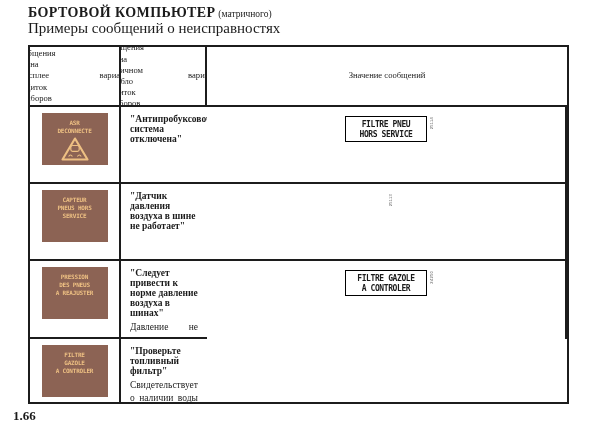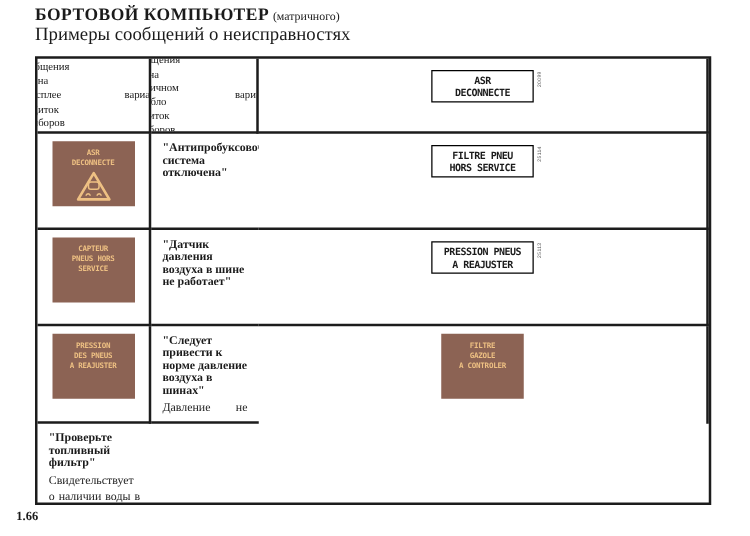--- a/index.html
+++ b/index.html
@@ -64,21 +64,21 @@
     display:flex;flex-direction:column;align-items:center;
   }
   .matrix-box .mtext{white-space:pre-line;}
   .matrix-box svg{margin-top:1px;display:block;}
 
   
   .cell-desc{padding:7px 9px 0 9px;font-size:9.5px;}
   .desc-heading{font-weight:bold;margin:0 0 3px 0;}
   .desc-body{text-align:justify;line-height:1.33;}
 
-  .page-number{position:absolute;left:13px;top:408px;font-size:10px;font-weight:bold;}
+  .page-number{position:absolute;left:13px;top:408px;font-size:13px;font-weight:bold;}
 </style>
 </head>
 <body>
 
 <div class="titlebar">
   <span class="title">БОРТОВОЙ КОМПЬЮТЕР</span><span class="title-suffix">(матричного)</span>
 </div>
 <div class="subtitle">Примеры сообщений о неисправностях</div>
 
 <div class="msgtable">
@@ -88,28 +88,24 @@
 дисплее
 Щиток приборов</span>
     <span class="variant-line"><span>вариант</span><span class="variant-num">1</span></span>
   </div>
   <div class="cell hcell">
     <span class="pre">Сообщения на
 матричном табло
 Щиток приборов</span>
     <span class="variant-line"><span>вариант</span><span class="variant-num">2</span></span>
   </div>
+  <div class="cell hcell last-col">
+    <span>Значение сообщений</span>
+  </div>
 
-  <div class="cell cell-lcd">
-    <span class="lcd-wrap">
-      <span class="lcd-box">ASR
-DECONNECTE</span>
-      <span class="photo-ref">20099</span>
-    </span>
-  </div>
   <div class="cell cell-matrix">
     <div class="matrix-box">
       <span class="mtext">ASR
 DECONNECTE</span>
       <svg width="30" height="26" viewBox="0 0 30 26">
         <path d="M15 2.5 L27.5 23.5 L2.5 23.5 Z" fill="none" stroke="#eec083" stroke-width="2.1" stroke-linejoin="round"></path>
         <rect x="10.8" y="9.5" width="8.4" height="5.8" rx="1.8" fill="none" stroke="#eec083" stroke-width="1.2"></rect>
         <path d="M8.6 20.5 c1.2 -2 2.6 -2 3.8 0" fill="none" stroke="#eec083" stroke-width="1.1"></path>
         <path d="M17.4 20.5 c1.2 -2 2.6 -2 3.8 0" fill="none" stroke="#eec083" stroke-width="1.1"></path>
       </svg>
@@ -132,37 +128,42 @@
 PNEUS HORS
 SERVICE</span>
     </div>
   </div>
   <div class="cell cell-desc last-col">
     <p class="desc-heading">"Датчик давления воздуха в шине не работает"</p>
   </div>
 
   <div class="cell cell-lcd">
     <span class="lcd-wrap">
-      <span class="lcd-box">PRESSION PNEUS
-A REAJUSTER</span>
       <span class="photo-ref">25113</span>
     </span>
   </div>
   <div class="cell cell-matrix">
     <div class="matrix-box">
       <span class="mtext">PRESSION
 DES PNEUS
 A REAJUSTER</span>
     </div>
   </div>
   <div class="cell cell-desc last-col">
     <p class="desc-heading">"Следует привести к норме давление воздуха в шинах"</p>
     <div class="desc-body">Давление не соответствует норме (выше или ниже нормы) в шине, указанной в зоне А на матричном табло. В ближайшем времени приведите давление к норме.</div>
   </div>
 
+  <div class="cell cell-lcd last-row">
+    <span class="lcd-wrap">
+      <span class="lcd-box">FILTRE GAZOLE
+A CONTROLER</span>
+      <span class="photo-ref">24250</span>
+    </span>
+  </div>
   <div class="cell cell-matrix last-row">
     <div class="matrix-box">
       <span class="mtext">FILTRE
 GAZOLE
 A CONTROLER</span>
     </div>
   </div>
   <div class="cell cell-desc last-col last-row">
     <p class="desc-heading">"Проверьте топливный фильтр"</p>
     <div class="desc-body">Свидетельствует о наличии воды в сервисную фильтре дизельного двигателя Как можно скорее обратитесь на сервисную станцию RENAULT.</div>

